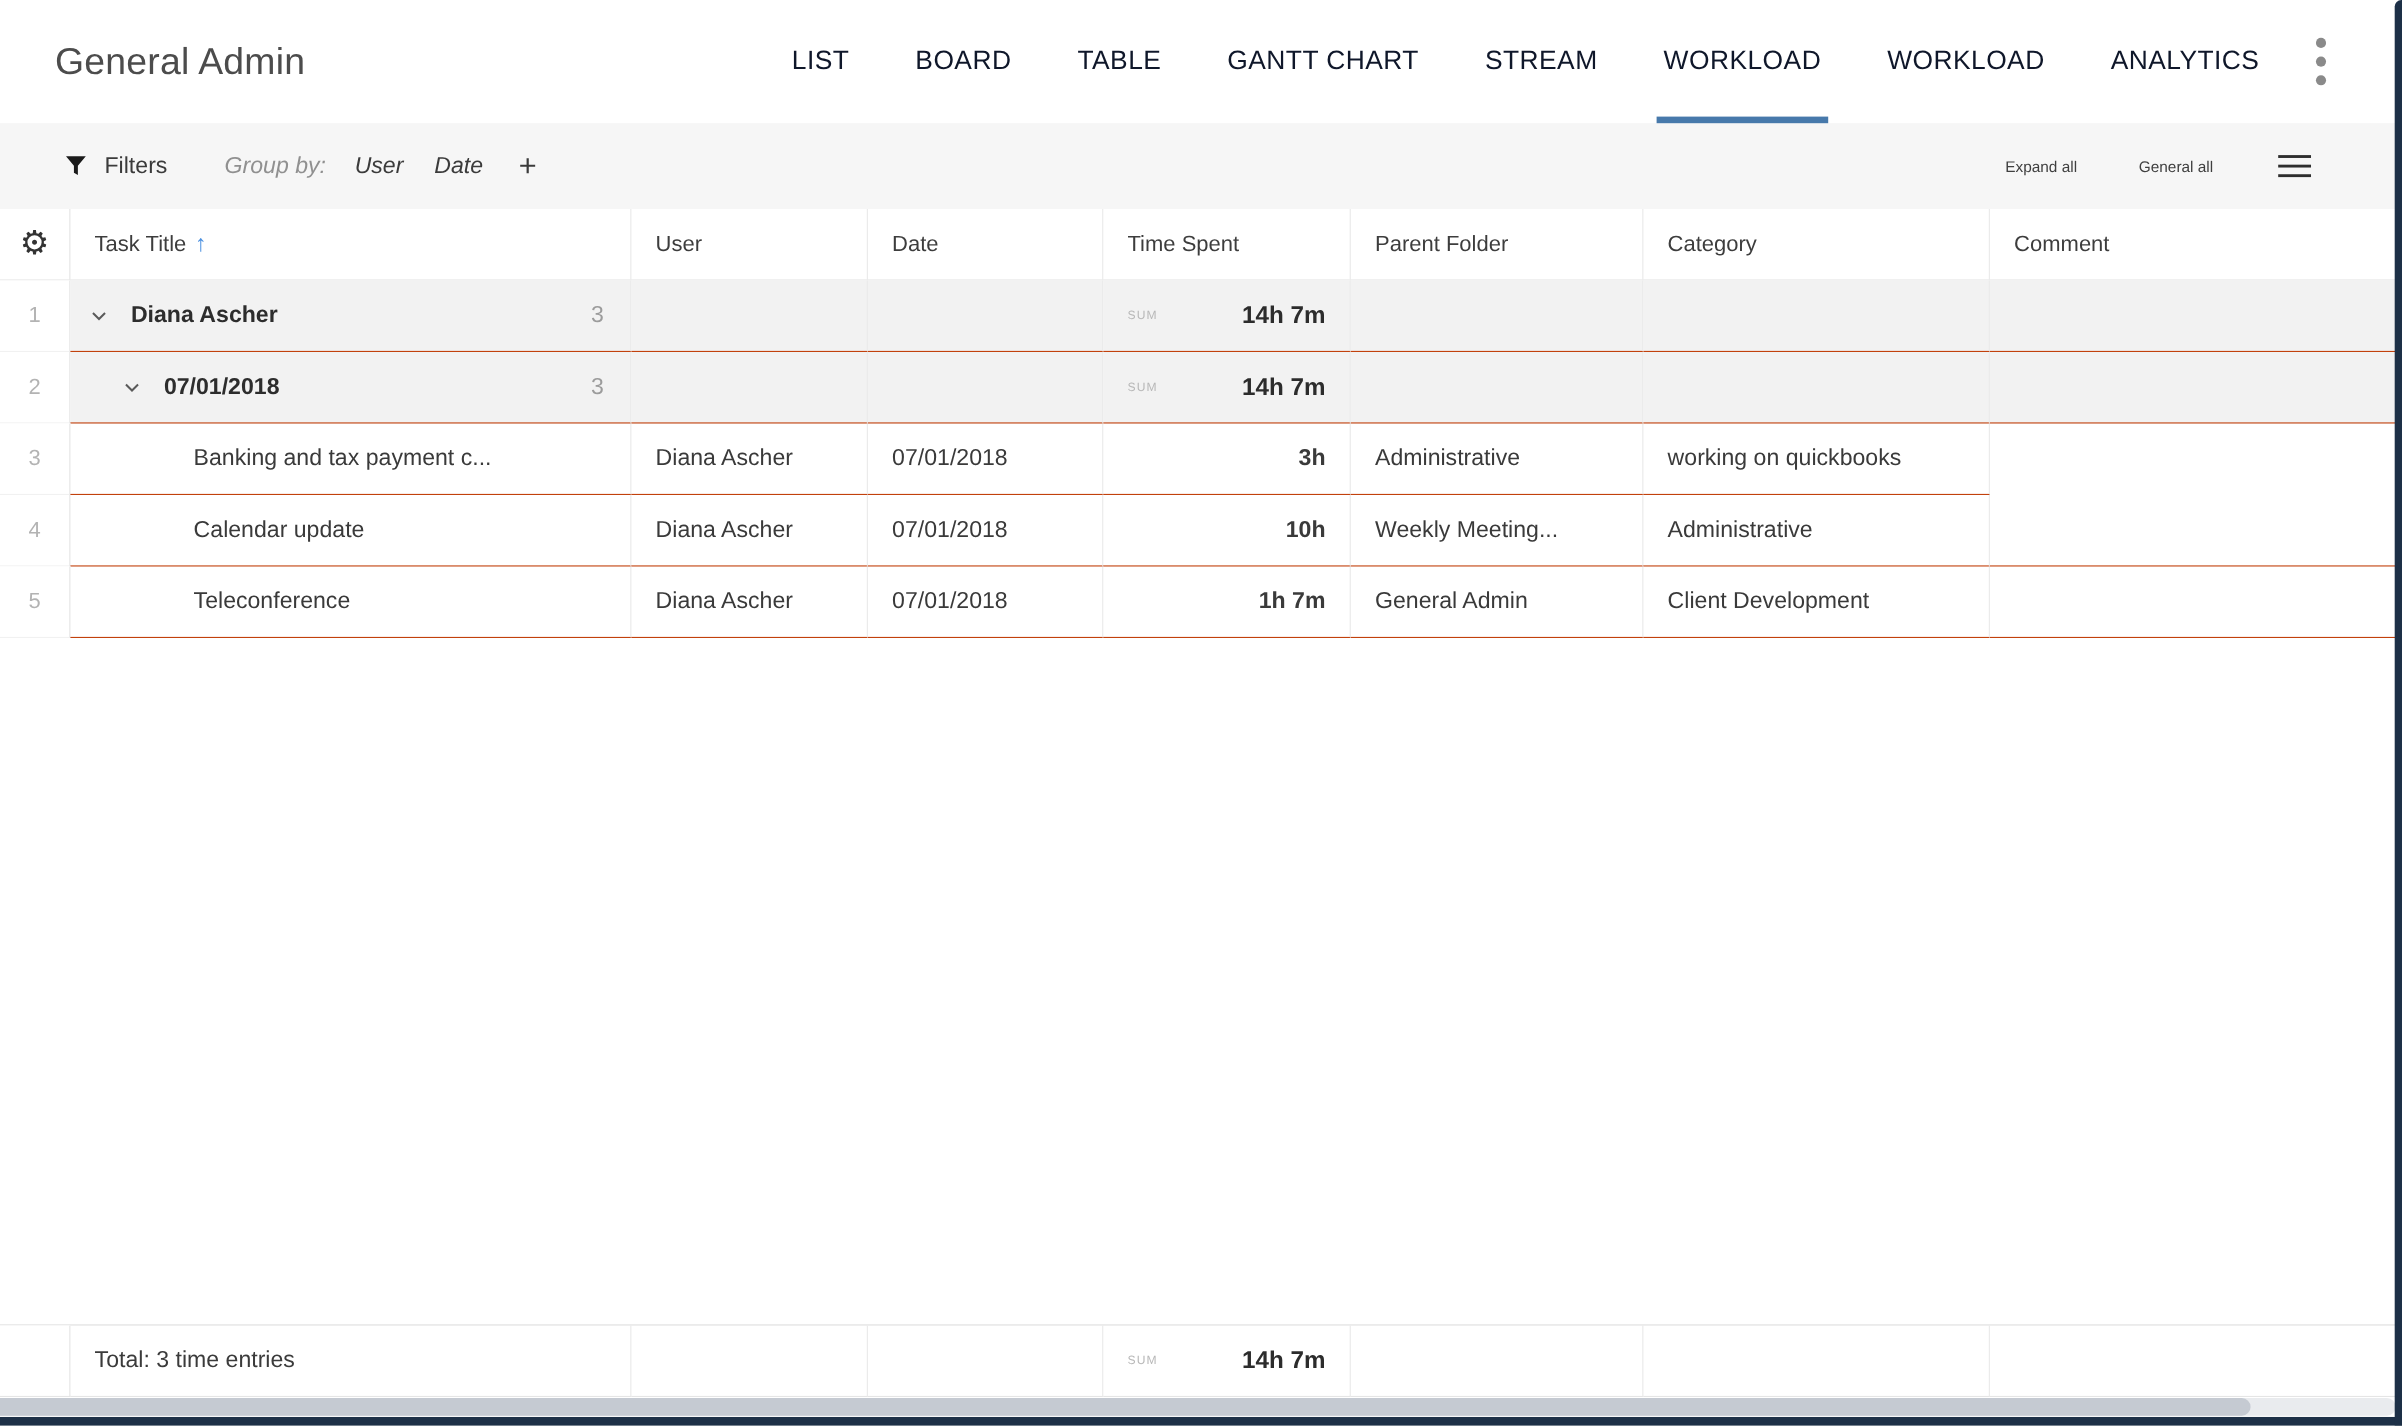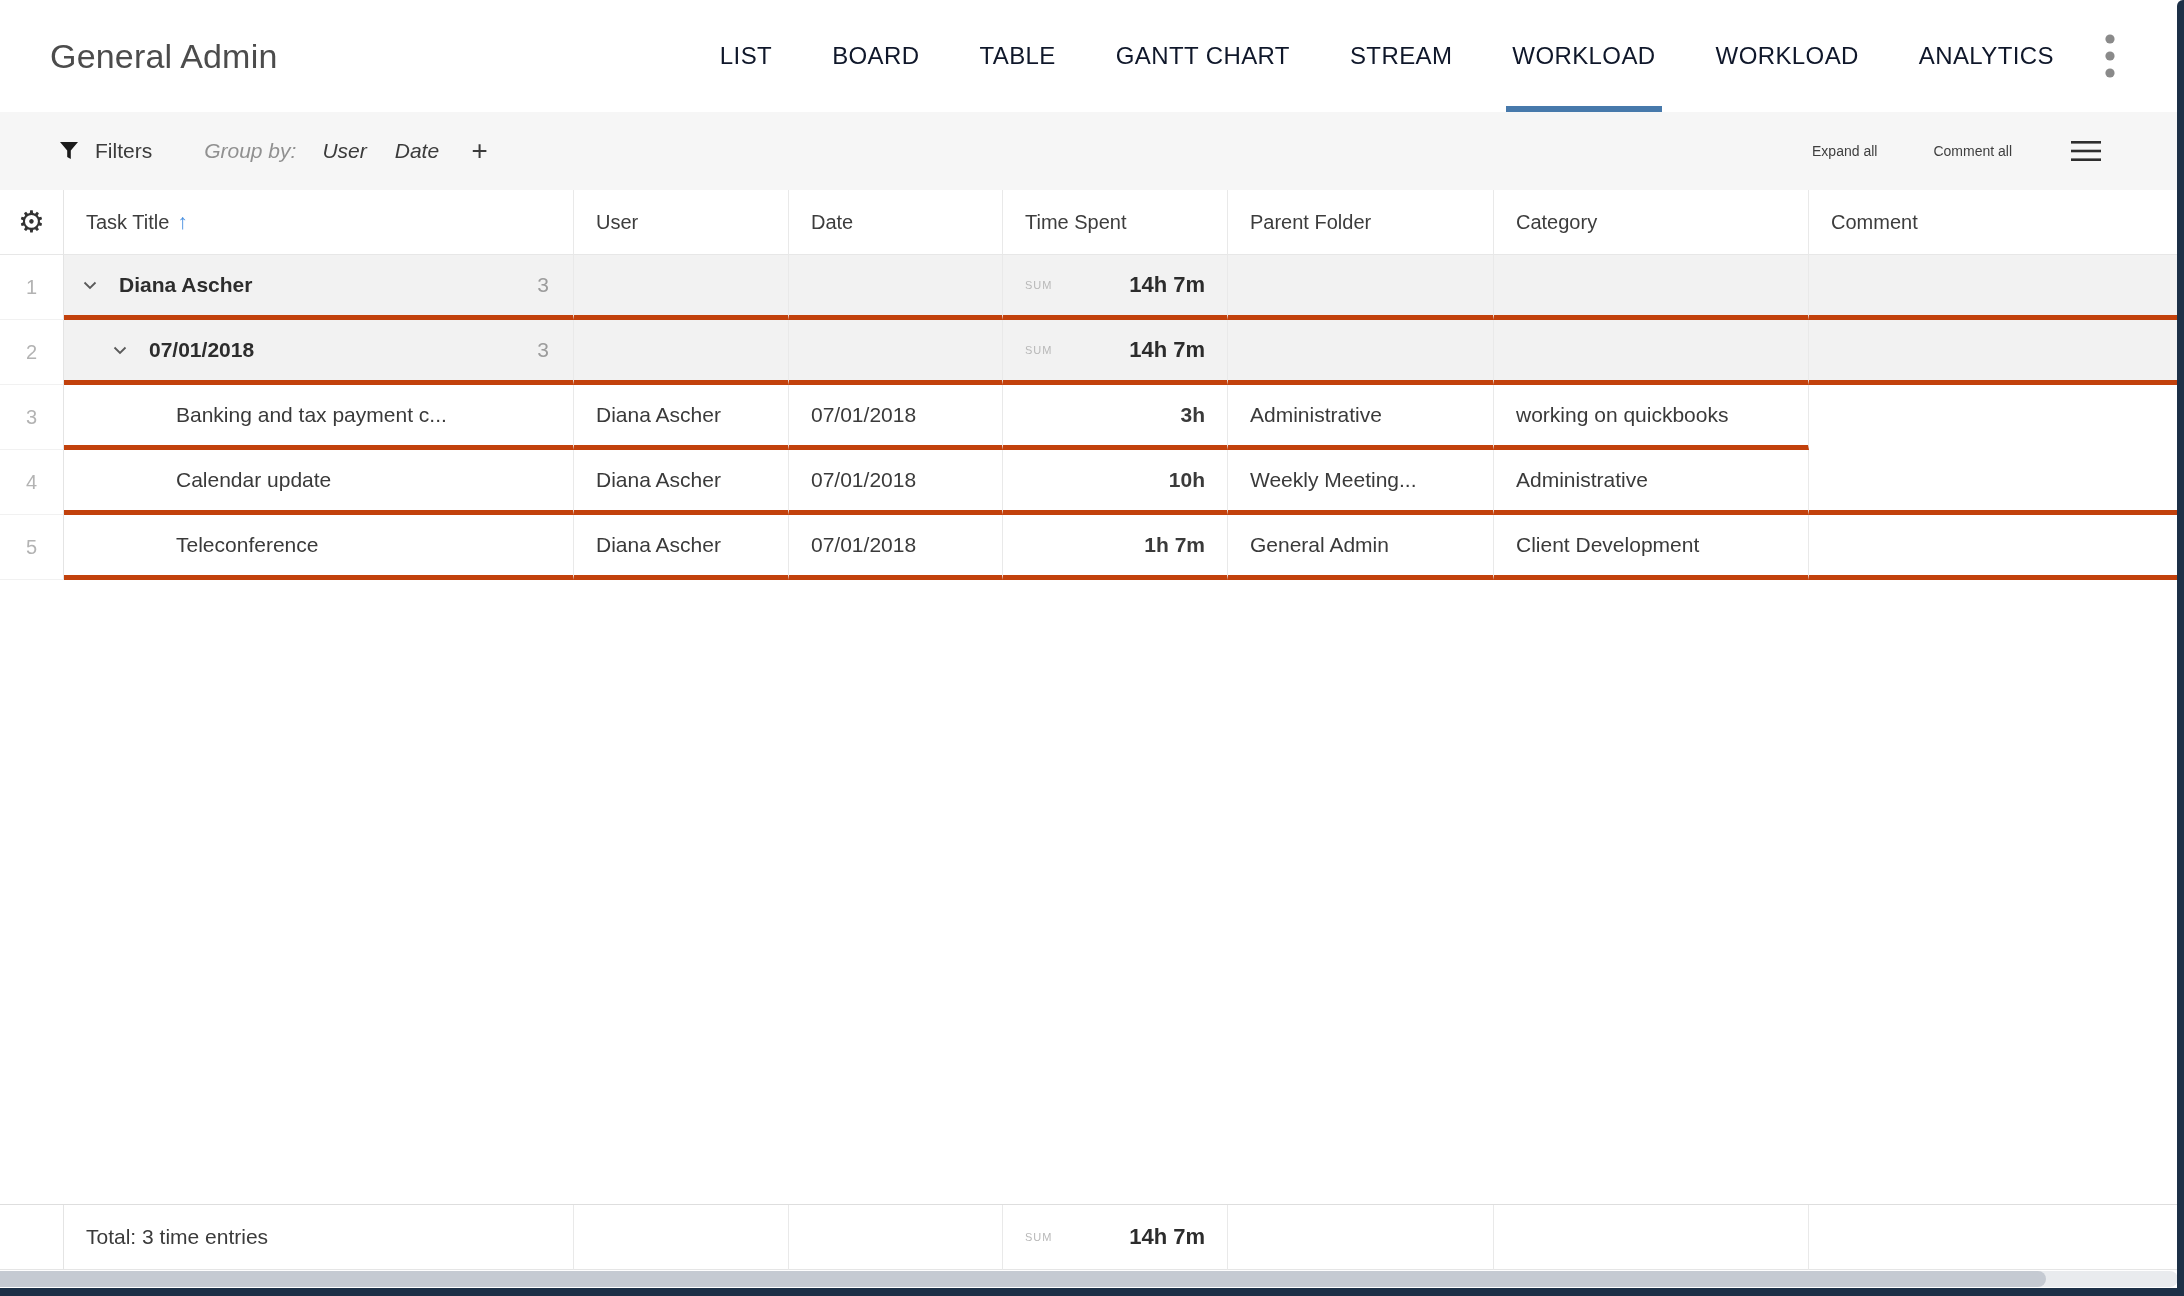--- a/index.html
+++ b/index.html
@@ -22,21 +22,21 @@
   .groupby-label { font-size:21px; color:#909090; margin-right:26px; }
   .group-chip { font-size:21px; color:#3b3b3b; margin-right:28px; cursor:pointer; }
   .add-group { font-size:28px; color:#3b3b3b; font-weight:300; cursor:pointer; line-height:1; margin-left:4px; }
   .filter-right { margin-left:auto; display:flex; align-items:center; gap:56px; }
   .expand-link { font-size:14px; color:#3f3f3f; cursor:pointer; }
   .menu-btn { width:36px; height:36px; display:flex; align-items:center; justify-content:center; cursor:pointer; }
 
   
   .grid-row { display:grid; grid-template-columns:64px 510px 215px 214px 225px 266px 315px minmax(0,1fr); }
   .cell { display:flex; align-items:center; padding:0 22px; font-size:21px; color:#3a3a3a;
-          border-right:1px solid #e9e9e9; border-bottom:5px solid #c2410c; overflow:hidden; white-space:nowrap; }
+          border-right:1px solid #e9e9e9; border-bottom:1px solid #c2410c; overflow:hidden; white-space:nowrap; }
   .gutter { justify-content:center; padding:0; color:#b3b3b3; font-size:20px; background:#fff;
             border-right:1px solid #e4e4e4; border-bottom:1px solid #f1f1f1; }
   .header-row { height:65px; flex:0 0 65px; }
   .header-row .cell { font-size:20px; color:#3d3d3d; border-bottom:1px solid #e7e7e7; }
   .gear-cell { justify-content:center; padding:0; border-bottom:1px solid #e7e7e7; cursor:pointer; }
   .gear-glyph { font-family:"DejaVu Sans",sans-serif; font-size:30px; color:#333; line-height:1; }
   .sort-arrow { color:#4a90e0; font-size:21px; margin-left:8px; font-weight:400; }
 
   .body-row { height:65px; flex:0 0 65px; }
   .group-row .cell:not(.gutter) { background:#f2f2f2; }
@@ -106,21 +106,21 @@
       <span>Filters</span>
     </div>
     <div class="groupby">
       <span class="groupby-label">Group by:</span>
       <span class="group-chip">User</span>
       <span class="group-chip">Date</span>
       <span class="add-group">+</span>
     </div>
     <div class="filter-right">
       <span class="expand-link">Expand all</span>
-      <span class="expand-link">Comment all</span>
+      <span class="expand-link">General all</span>
       <span class="menu-btn">
         <span>
           <svg width="30" height="22" viewBox="0 0 30 22">
             <rect x="0" y="1" width="30" height="2.6" fill="#2e2e2e"></rect>
             <rect x="0" y="9.7" width="30" height="2.6" fill="#2e2e2e"></rect>
             <rect x="0" y="18.4" width="30" height="2.6" fill="#2e2e2e"></rect>
           </svg>
         </span>
       </span>
     </div>

